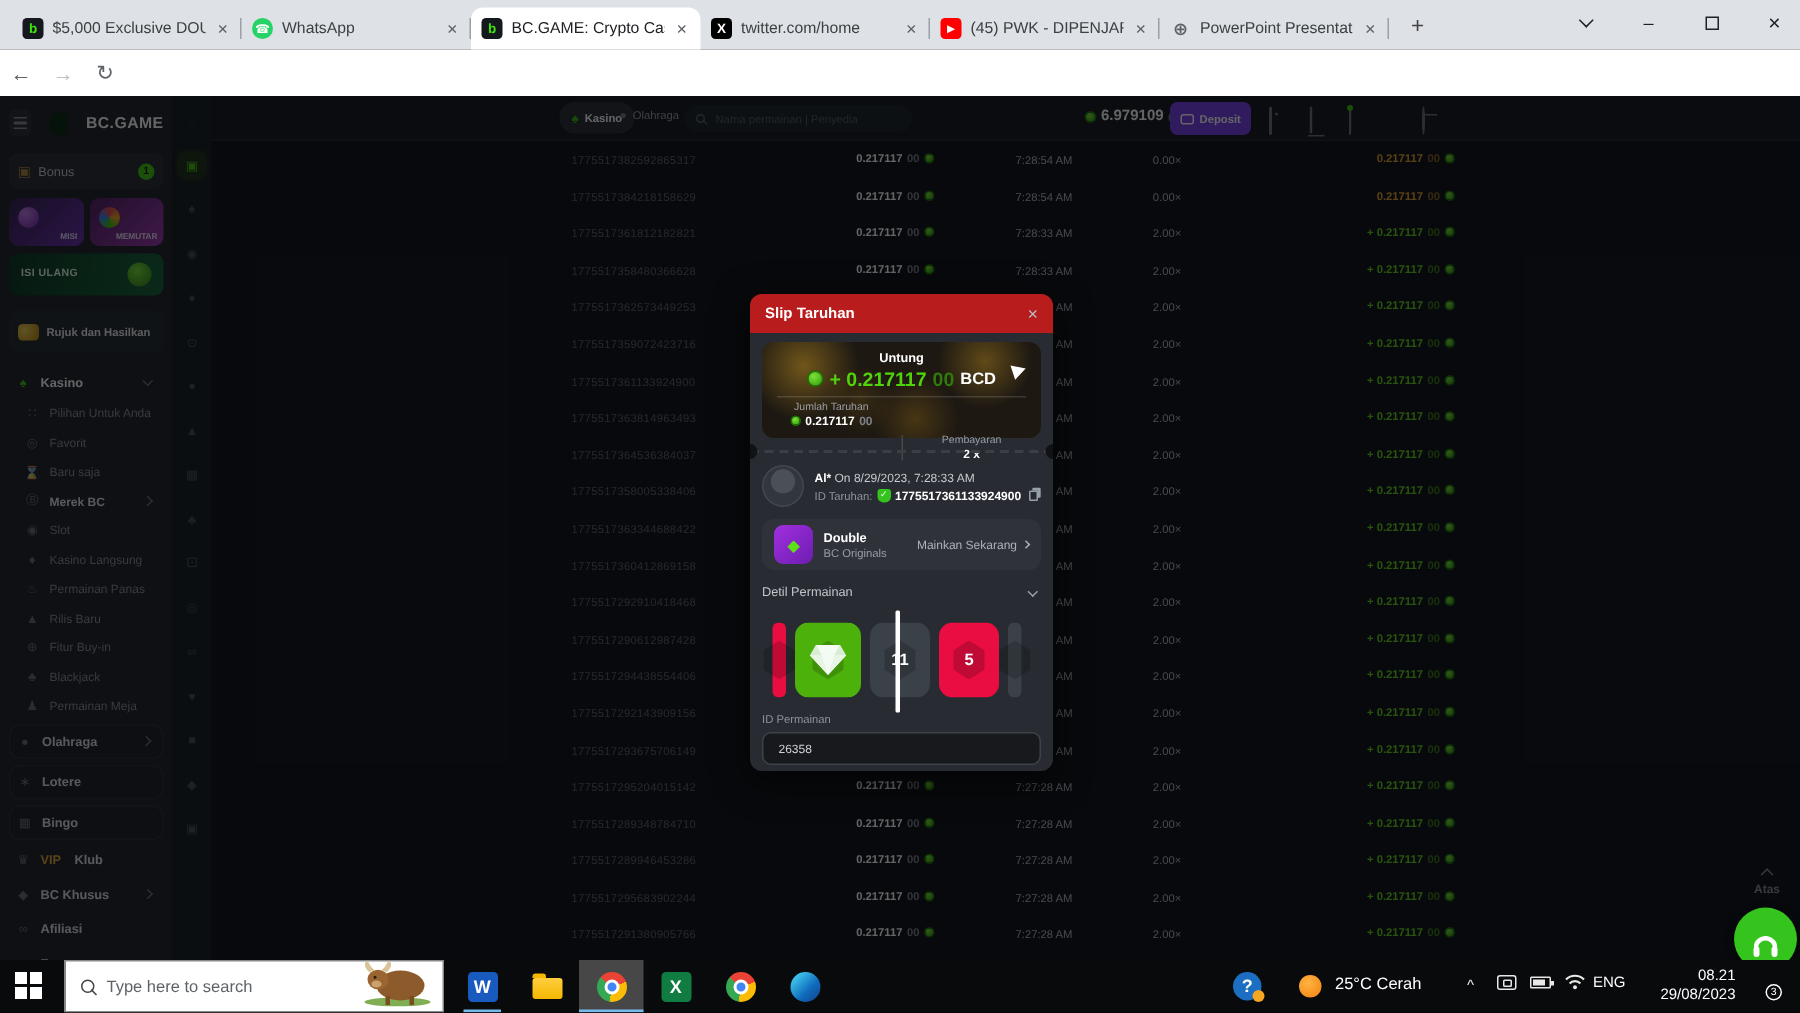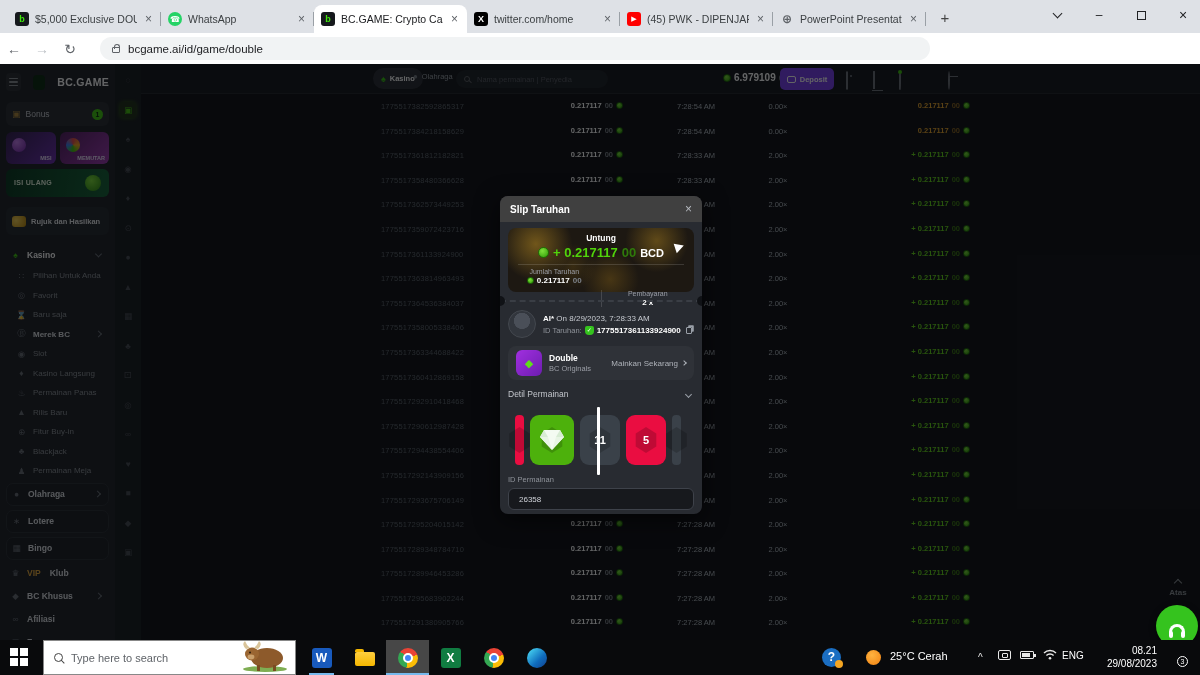--- a/index.html
+++ b/index.html
@@ -151,21 +151,21 @@
   .chatbtn{position:absolute;left:1156px;top:541px;width:42px;height:42px;border-radius:50%;background:#35c31e;z-index:12;display:flex;align-items:center;justify-content:center;box-shadow:0 2px 6px rgba(0,0,0,.5);}
   .head-ic{width:16px;height:10px;border:3px solid #fff;border-bottom:none;border-radius:9px 9px 0 0;position:relative;margin-top:6px;}
   .head-ic:before,.head-ic:after{content:"";position:absolute;top:4px;width:4px;height:7px;background:#fff;border-radius:2px;}
   .head-ic:before{left:-3px;} .head-ic:after{right:-3px;}
 
   
   .overlay{position:absolute;inset:0;background:rgba(4,5,7,.62);z-index:5;}
 
   
   .modal{position:absolute;left:500px;top:132px;width:202px;height:318px;background:#282b31;border-radius:8px;z-index:10;overflow:hidden;box-shadow:0 6px 24px rgba(0,0,0,.6);}
-  .mhead{height:26px;background:#404040;display:flex;align-items:center;justify-content:space-between;padding:0 10px;}
+  .mhead{height:26px;background:#b91c1c;display:flex;align-items:center;justify-content:space-between;padding:0 10px;}
   .mtitle{font-size:10px;font-weight:bold;color:#fff;}
   .mclose{font-size:12px;color:#b6bac0;}
   .mbody{padding:6px 8px 0 8px;}
   .wincard{height:64px;border-radius:8px;position:relative;background:
     radial-gradient(circle at 15% 25%,rgba(196,148,35,.5),transparent 22%),
     radial-gradient(circle at 80% 20%,rgba(196,148,35,.4),transparent 20%),
     radial-gradient(circle at 55% 80%,rgba(150,110,25,.35),transparent 25%),
     radial-gradient(circle at 35% 60%,rgba(120,90,20,.3),transparent 18%),
     #1d1812;padding-top:5px;}
   .untung{text-align:center;font-size:8.5px;font-weight:bold;color:#fff;}
@@ -311,24 +311,20 @@
     <div class="winctl max">
         <span class="maxbox"></span>
       </div>
     <div class="winctl close">×</div>
   </div>
 
   <div class="toolbar">
     <span class="navbtn">←</span>
     <span class="navbtn fwd">→</span>
     <span class="navbtn">↻</span>
-    <div class="omnibox">
-      <span class="lock"></span>
-      <span class="url">bcgame.ai/id/game/double</span>
-    </div>
     <div class="tool-ico" style="left:942px">
       <svg width="13" height="13" viewBox="0 0 13 13">
           <circle cx="4" cy="6.5" r="2.4" fill="none" stroke="#5f6368" stroke-width="1.3"></circle>
           <path d="M6.3 6.5 H12 M10 6.5 V9 M11.8 6.5 V8.4" stroke="#5f6368" stroke-width="1.3" fill="none"></path>
         </svg>
     </div>
     <div class="tool-ico" style="left:968px">
       <svg width="13" height="13" viewBox="0 0 13 13">
           <path d="M6.5 1 V7 M3.8 4.8 L6.5 7.5 L9.2 4.8 M2 10.5 H11" stroke="#5f6368" stroke-width="1.3" fill="none"></path>
         </svg>

